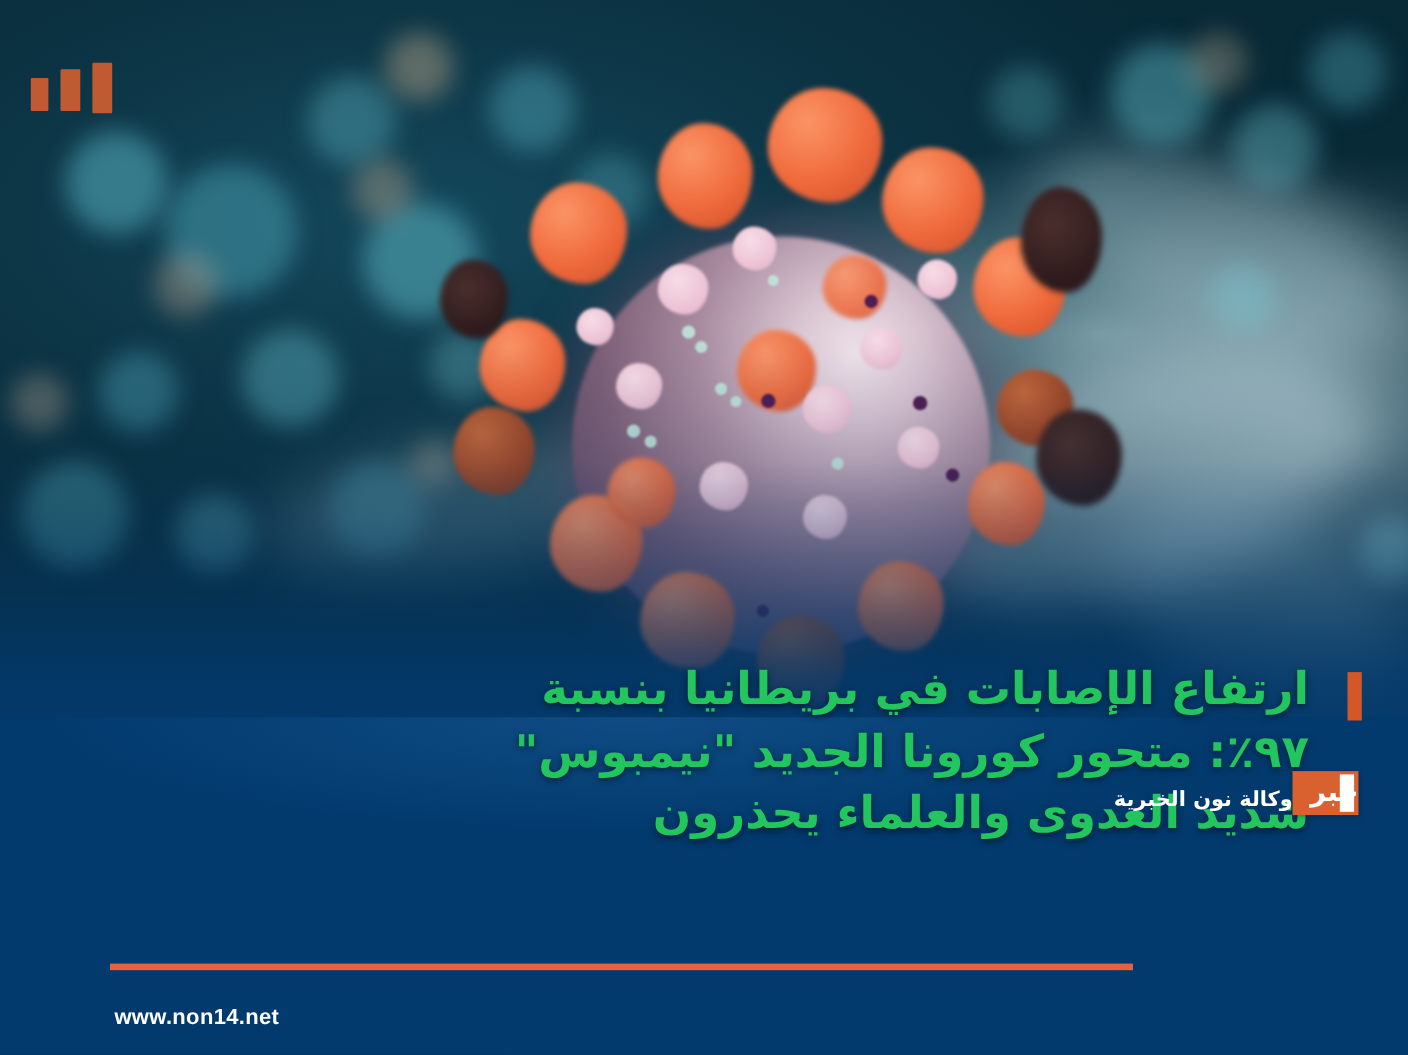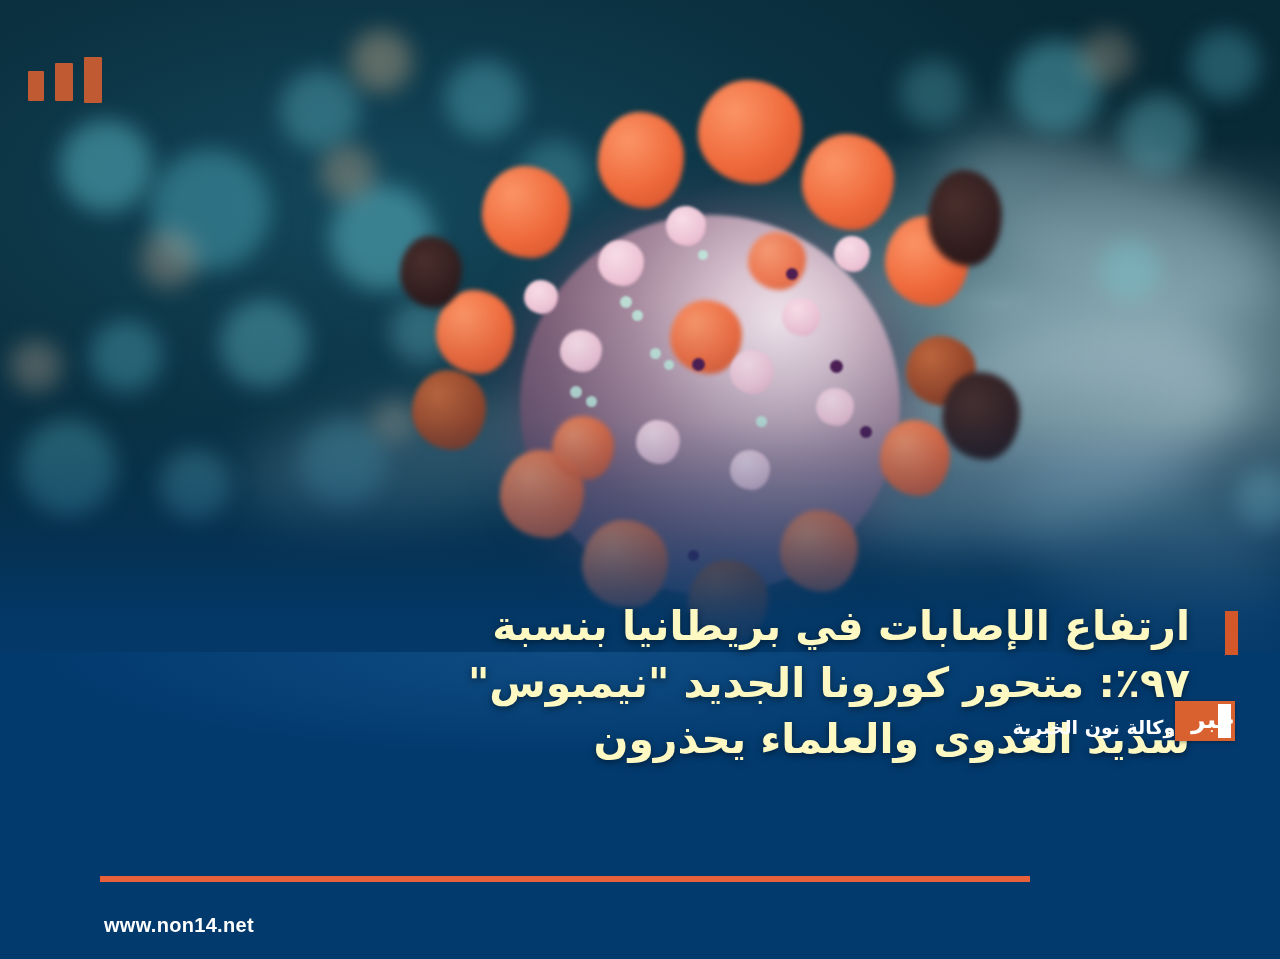--- a/index.html
+++ b/index.html
@@ -78,21 +78,21 @@
   .mark i:nth-child(1){width:18px;height:46px;}
   .mark i:nth-child(2){width:18px;height:38px;margin-top:6px;}
   .mark i:nth-child(3){width:16px;height:30px;margin-top:14px;}
 
   
   .headline{
     position:absolute;right:64px;top:598px;width:960px;
     text-align:right;direction:rtl;
   }
   .hl-line{
-    display:block;color:#fef9c3;
+    display:block;color:#22c55e;
     font-weight:bold;
     font-size:41px;line-height:1.38;
     letter-spacing:.2px;
     text-shadow:0 2px 7px rgba(0,0,0,.5);
     white-space:nowrap;
   }
   .hl-line.l1{padding-right:26px;}
   .hl-line.l2{padding-right:26px;}
   .hl-line.l3{padding-right:26px;}
   .accent-bar{

